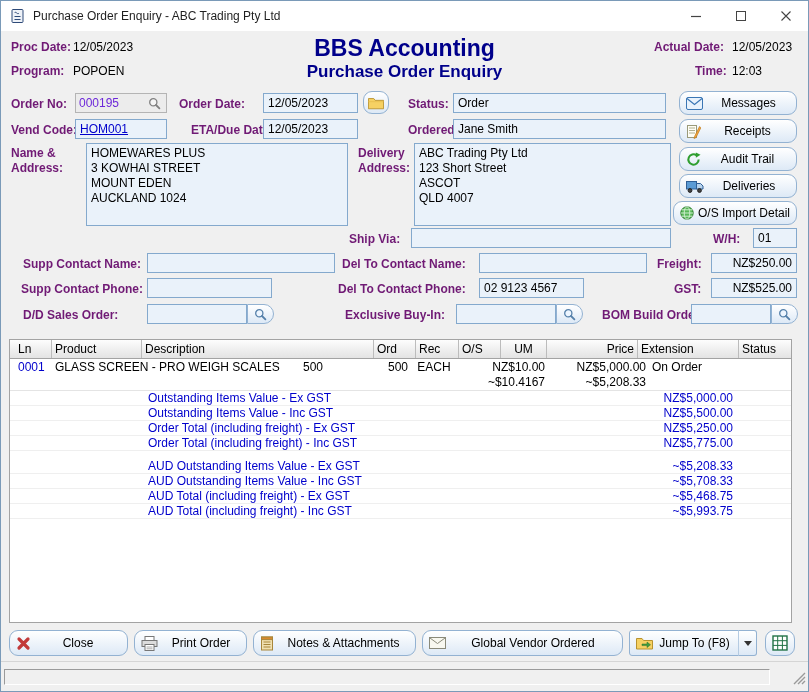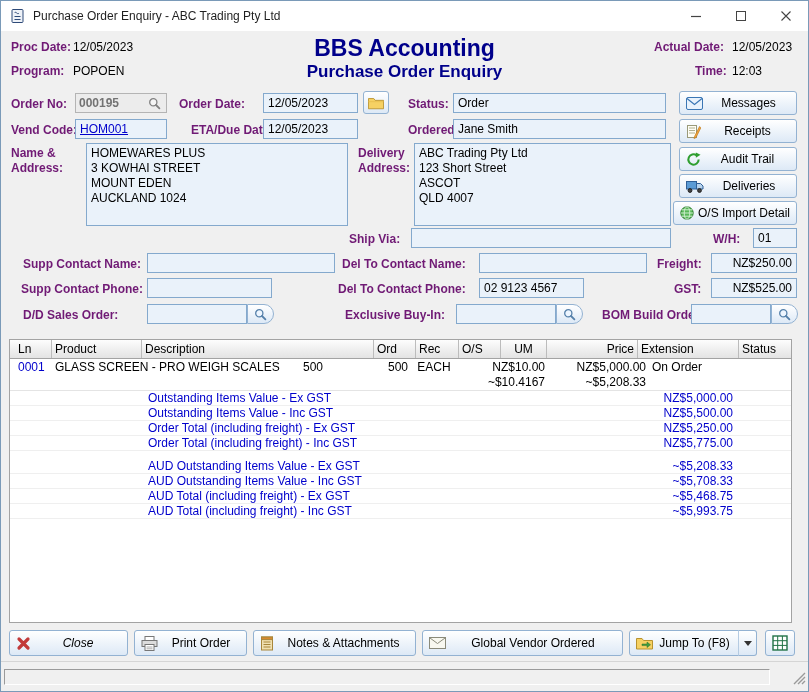--- a/index.html
+++ b/index.html
@@ -12,32 +12,32 @@
   .titlebar { position:absolute; top:0; left:0; right:0; height:30px; background:#ffffff; display:flex; align-items:center; }
   .app-icon { margin-left:9px; display:flex; align-items:center; }
   .title-text { font-size:12px; color:#1f1f1f; margin-left:7px; }
   .win-controls { position:absolute; right:0; top:0; height:30px; display:flex; }
   .win-btn { width:45px; height:30px; display:flex; align-items:center; justify-content:center; }
 
   
   .lbl { position:absolute; font-size:12px; font-weight:bold; color:#701a75; white-space:pre-line; line-height:15px; }
   .val { position:absolute; font-size:12px; color:#000; line-height:15px; }
   .field { position:absolute; height:20px; background:#eaf2fa; border:1px solid #84a9cd; font-size:12px; color:#000; padding:2px 4px; line-height:15px; white-space:nowrap; overflow:hidden; }
-  .field.disabled { background:#ececec; border-color:#b4b4b4; color:#737373;font-weight:bold; }
+  .field.disabled { background:#ececec; border-color:#b4b4b4; color:#6d28d9; }
   .field.right { text-align:right; }
   .field.multiline { height:83px; white-space:pre-line; overflow:hidden; }
   .field.flexbox { display:flex; align-items:center; padding:0 3px; }
   .field.flexbox .ftext { flex:1; }
   .link { color:#0000cc; text-decoration:underline; }
 
   .hdr-title { position:absolute; left:50%; transform:translateX(-50%); color:#00008B; font-weight:bold; white-space:nowrap; }
 
   
   .side-btn, .foot-btn, .tool-btn { position:absolute; display:flex; align-items:center;
-    background:linear-gradient(#ffffff,#dde9f6); border:1px solid #93b2d2; border-radius:3px;
+    background:linear-gradient(#ffffff,#dde9f6); border:1px solid #93b2d2; border-radius:9px;
     font-family:inherit; font-size:12px; color:#000; padding:0 4px; cursor:default; }
   .side-btn { height:24px; }
   .foot-btn { height:26px; }
   .btn-ico { display:flex; align-items:center; margin:0 2px; }
   .btn-lbl { flex:1; text-align:center; white-space:nowrap; overflow:hidden; }
   .tool-btn { justify-content:center; }
   .mag-btn { border-radius:0 10px 10px 0; }
 
   
   .thead { position:absolute; left:8px; top:338px; width:783px; height:20px; display:flex;
@@ -328,21 +328,21 @@
       <div class="sum-end"></div>
     </div>
     <div class="sum-row">
       <div class="sum-spacer"></div>
       <div class="sum-label">AUD Total (including freight) - Inc GST</div>
       <div class="sum-value">~$5,993.75</div>
       <div class="sum-end"></div>
     </div>
   </div>
 
-  <button class="foot-btn" style="left:8px;top:629px;width:119px;font-style:italic;">
+  <button class="foot-btn" style="left:8px;top:629px;width:119px;">
     <span class="btn-ico">
       <svg width="15" height="15" viewBox="0 0 15 15">
           <path d="M3 3 L12 12 M12 3 L3 12" stroke="#c23a3a" stroke-width="3.2" stroke-linecap="round"></path>
         </svg>
     </span>
     <span class="btn-lbl">Close</span>
   </button>
   <button class="foot-btn" style="left:133px;top:629px;width:113px;">
     <span class="btn-ico">
       <svg width="17" height="15" viewBox="0 0 17 15">

